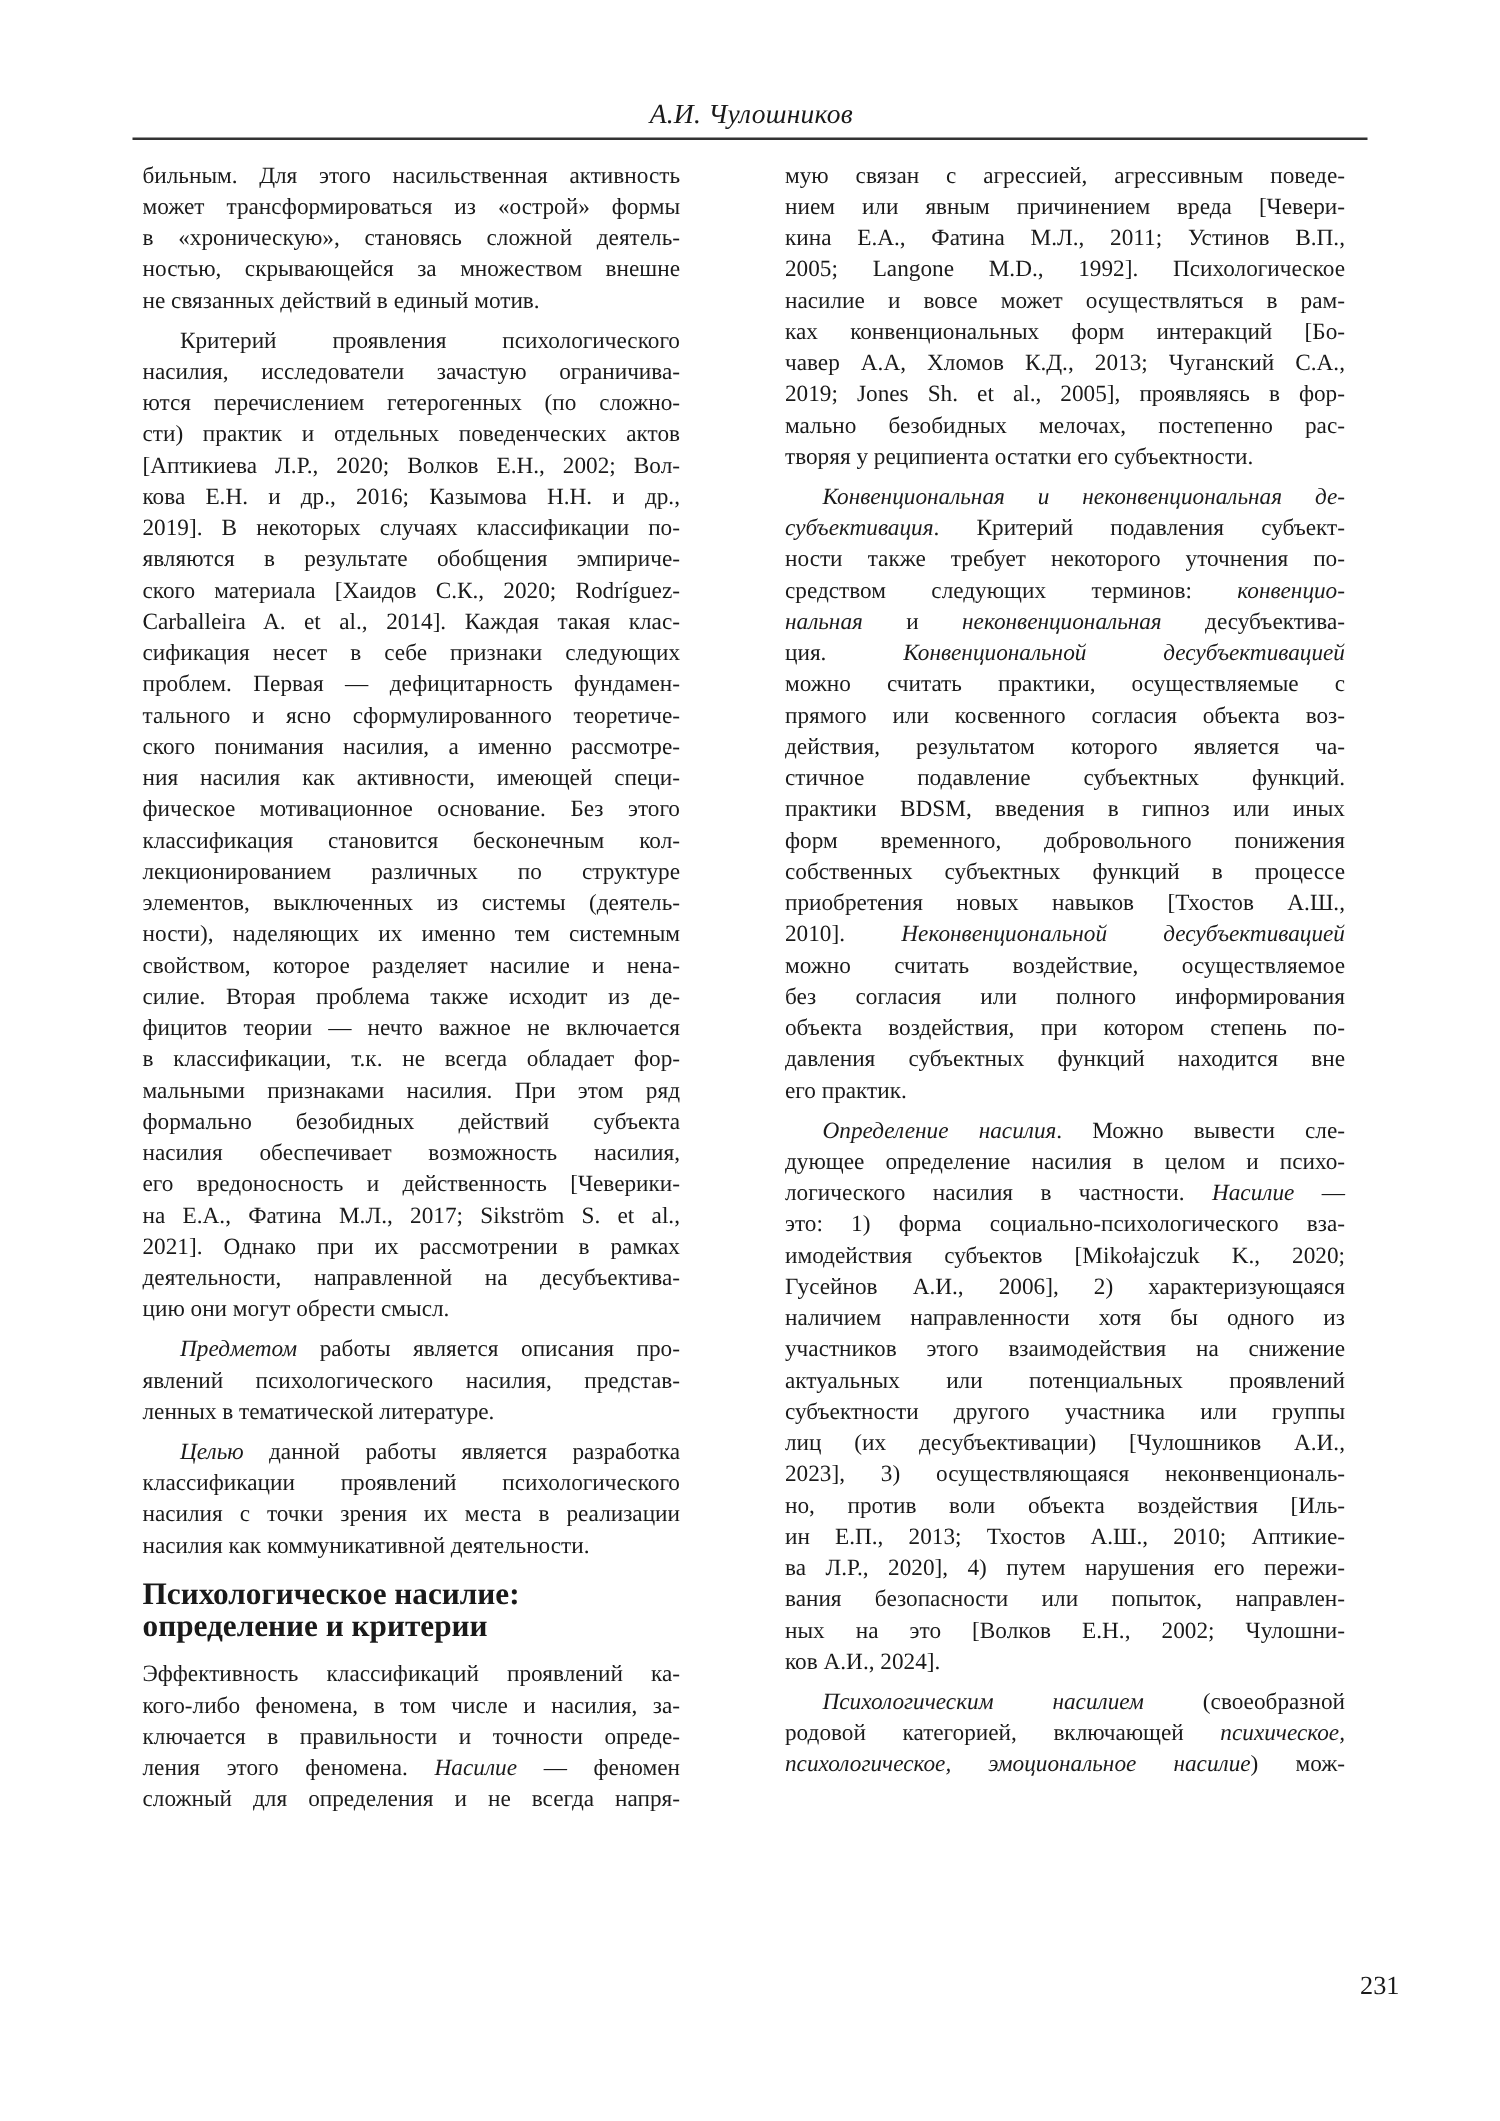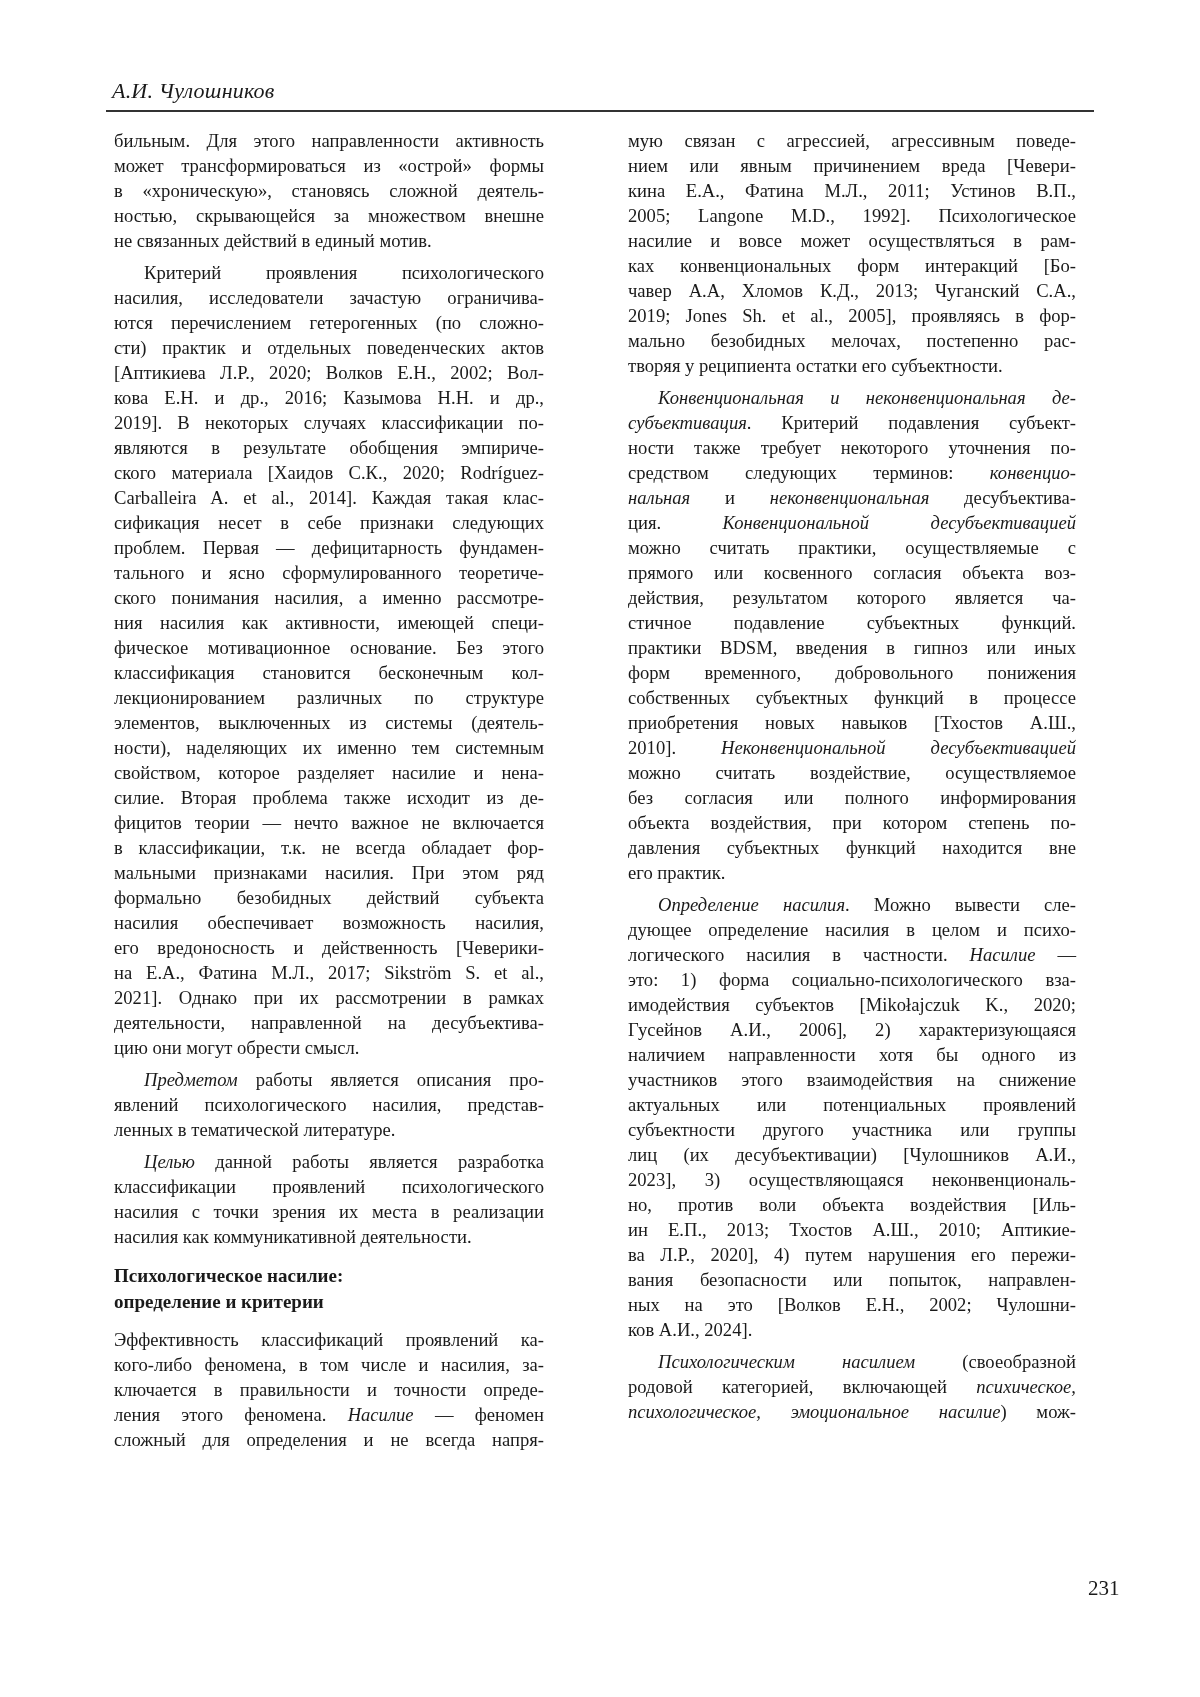--- a/index.html
+++ b/index.html
@@ -1,44 +1,44 @@
 <!DOCTYPE html>
 <html><head>
   <meta charset="utf-8">
   <style>
     html, body { margin: 0; padding: 0; background: #ffffff; }
     body { width: 1200px; height: 1697px; position: relative; overflow: hidden;
            font-family: "Liberation Serif", "DejaVu Serif", serif; color: #1a1a1a; }
-    .running-head { position: absolute; left: 112px; top: 78px; width: 978px; 
+    .running-head { position: absolute; left: 112px; top: 78px; width: 978px; text-align: center;
                     font-style: italic; font-size: 22px; letter-spacing: 0.2px; }
     .head-rule { position: absolute; left: 106px; top: 110px; width: 988px; height: 0;
                  border-top: 2px solid #333; }
     .col { position: absolute; top: 128px; width: 430px; font-size: 18.6px; }
     .col-left { left: 114px; }
     .col-right { left: 628px; width: 448px; }
     .line { height: 25px; line-height: 25px; white-space: nowrap; text-align: justify;
             text-align-last: justify; overflow: visible; }
     .line.last { text-align-last: left; }
     .line.indent { padding-left: 30px; }
     .para-gap { height: 7px; }
-    .heading { font-weight: bold; font-size: 19px; height: 26px; line-height: 26px; }
+    .heading { font-weight: bold; font-size: 25px; height: 26px; line-height: 26px; }
     .heading-gap-before { height: 14px; }
     .heading-gap-after { height: 12px; }
     i, .it { font-style: italic; }
     .page-number { position: absolute; left: 1088px; top: 1576px; font-size: 21px; }
   </style>
 </head>
 <body>
 
 <div class="running-head">А.И. Чулошников</div>
 <div class="head-rule"></div>
 
 <div class="col col-left" id="col-left">
     <div>
-      <div class="line"><span>бильным. Для этого направленности активность</span></div>
+      <div class="line"><span>бильным. Для этого насильственная активность</span></div>
       <div class="line"><span>может трансформироваться из «острой» формы</span></div>
       <div class="line"><span>в «хроническую», становясь сложной деятель-</span></div>
       <div class="line"><span>ностью, скрывающейся за множеством внешне</span></div>
       <div class="line last"><span>не связанных действий в единый мотив.</span></div>
     </div>
     <div class="para-gap"></div>
     <div>
       <div class="line indent"><span>Критерий проявления психологического</span></div>
       <div class="line"><span>насилия, исследователи зачастую ограничива-</span></div>
       <div class="line"><span>ются перечислением гетерогенных (по сложно-</span></div>

